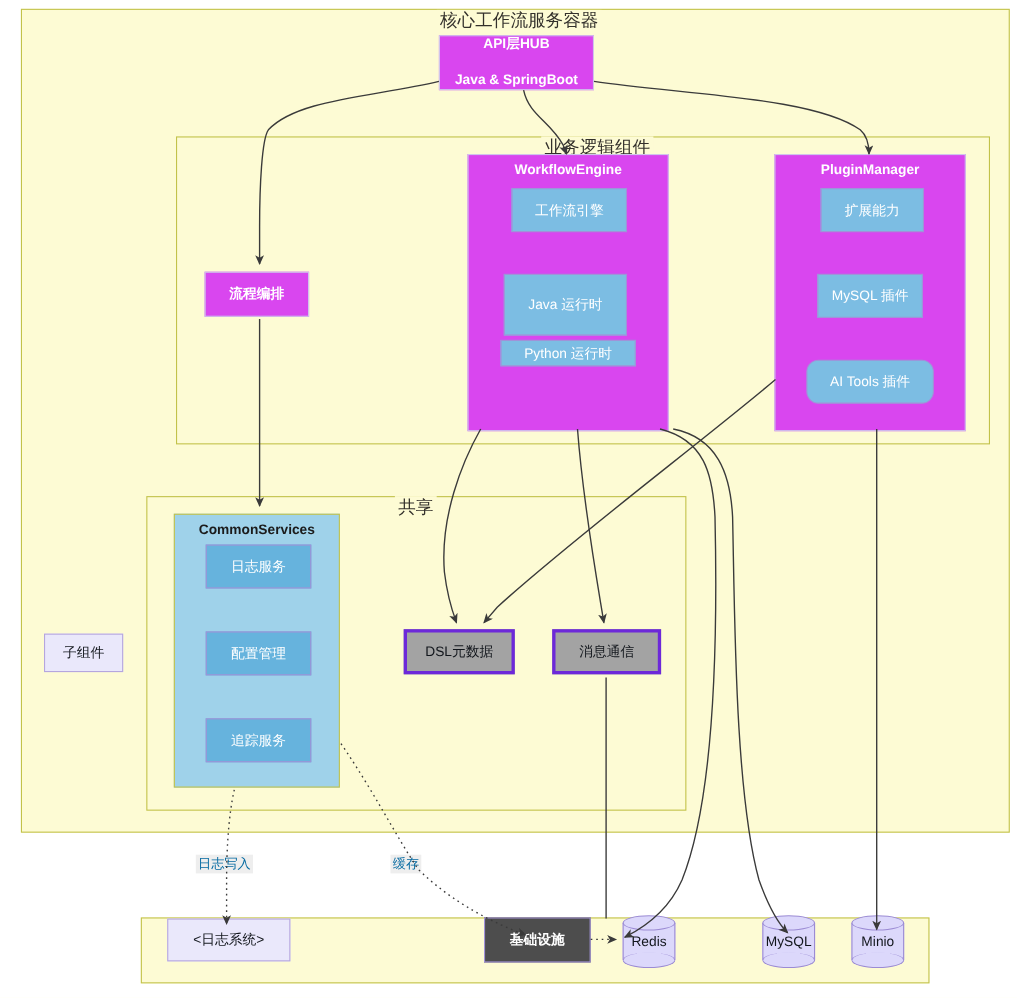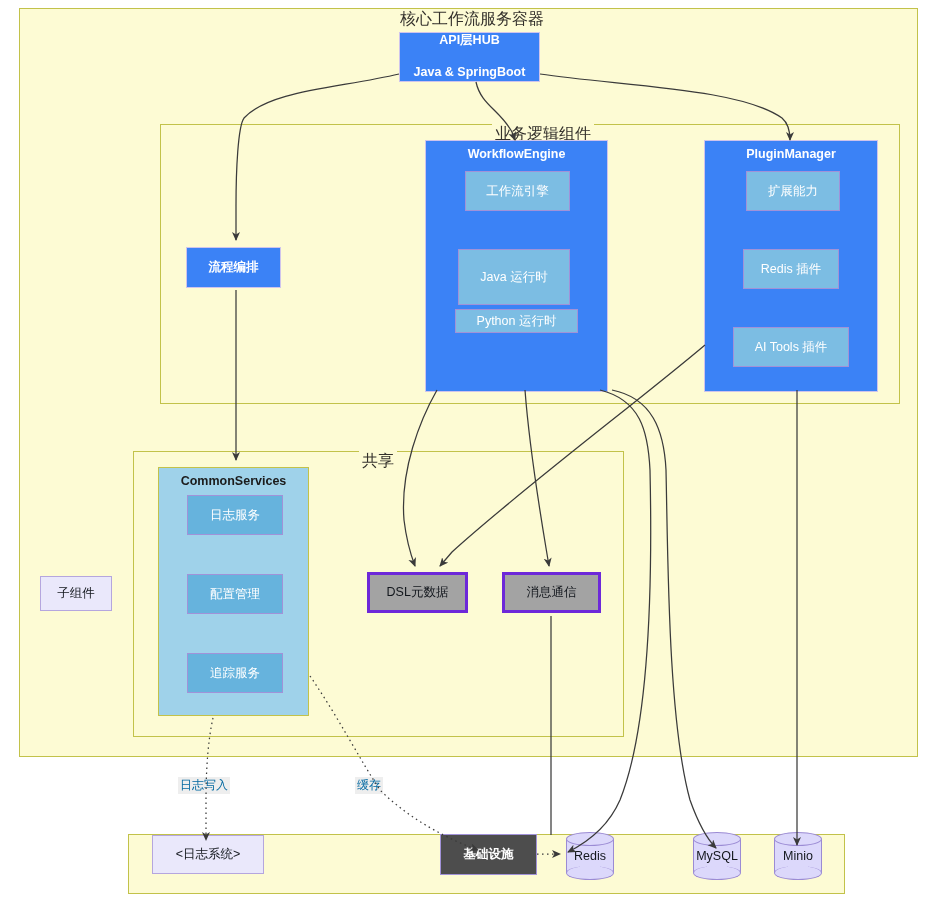--- a/index.html
+++ b/index.html
@@ -37,21 +37,21 @@
     position: absolute;
     box-sizing: border-box;
     color: #33302b;
     font-size: 16px;
     white-space: nowrap;
     background: #fdfbd4;
     padding: 0 3px;
   }
   
   .comp {
-    background: #3b82f6;
+    background: #d946ef;
     border: 1px solid #cfc4ec;
     color: #ffffff;
     font-size: 12.5px;
     font-weight: 600;
     gap: 16px;
   }
   .comp-title {
     position: absolute;
     top: 6px; left: 0; right: 0;
     text-align: center;
@@ -231,22 +231,22 @@
   <div class="comp" style="position:absolute; left:425px; top:140px; width:181px; height:250px;">
     <div class="comp-title">WorkflowEngine</div>
     <div class="subbox" style="left:39px; top:30px; width:105px; height:40px;">工作流引擎</div>
     <div class="subbox" style="left:32px; top:108px; width:112px; height:56px;">Java 运行时</div>
     <div class="subbox" style="left:29px; top:168px; width:123px; height:24px;">Python 运行时</div>
   </div>
 
   <div class="comp" style="position:absolute; left:704px; top:140px; width:172px; height:250px;">
     <div class="comp-title">PluginManager</div>
     <div class="subbox" style="left:41px; top:30px; width:94px; height:40px;">扩展能力</div>
-    <div class="subbox" style="left:38px; top:108px; width:96px; height:40px;">Redis 插件</div>
-    <div class="subbox" style="left:28px; top:186px; width:116px; height:40px;">AI Tools 插件</div>
+    <div class="subbox" style="left:38px; top:108px; width:96px; height:40px;">MySQL 插件</div>
+    <div class="subbox" style="left:28px; top:186px; width:116px; height:40px;border-radius:11px;">AI Tools 插件</div>
   </div>
 
   <div class="node comp" style="left:186px; top:247px; width:95px; height:41px;">流程编排</div>
 
   <div class="node lavender" style="left:40px; top:576px; width:72px; height:35px;">子组件</div>
 
   <div class="panel" style="left:158px; top:467px; width:151px; height:249px;">
     <div class="panel-title">CommonServices</div>
     <div class="subbox subbox2" style="left:28px; top:27px; width:96px; height:40px;">日志服务</div>
     <div class="subbox subbox2" style="left:28px; top:106px; width:96px; height:40px;">配置管理</div>

